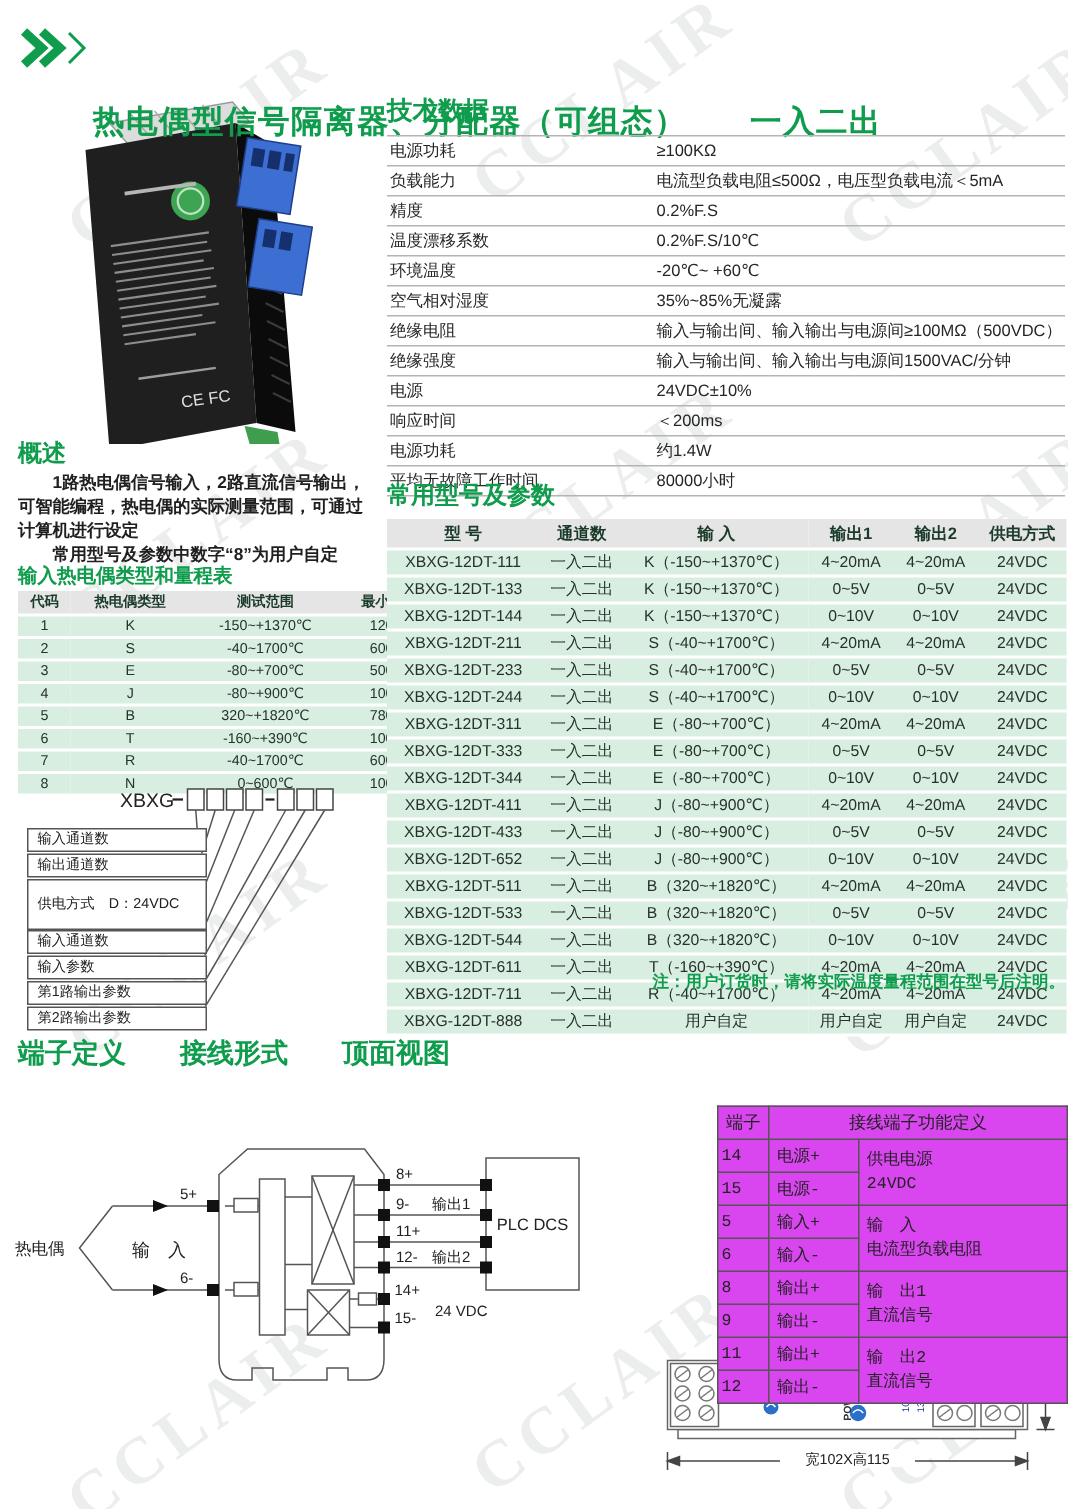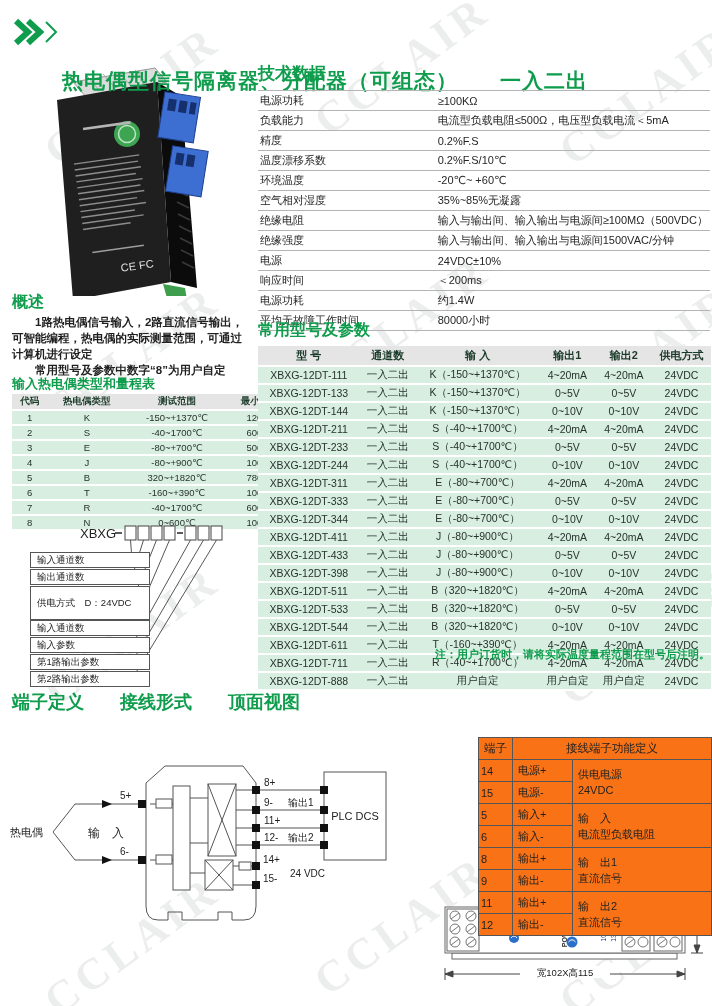--- a/index.html
+++ b/index.html
@@ -31,23 +31,23 @@
   .tctab td{font-size:9.5px;height:10.5px;}
   .note{position:absolute;left:258px;top:647px;width:452px;text-align:right;
         font-size:11px;font-weight:bold;color:#0f9d4d;z-index:2;}
   
   .overview-text{position:absolute;left:12px;top:314px;width:240px;font-size:11.5px;
         color:#1f1f1f;line-height:16px;z-index:2;font-weight:bold;}
   .overview-text p{margin:0;text-indent:2em;}
   
   #modelcode{position:absolute;left:4px;top:512px;width:256px;height:180px;z-index:2;}
   .mc-label{position:absolute;left:14px;width:112px;border:1px solid #555;background:#fff;
-        font-size:9.5px;color:#222;padding:1px 0 1px 6px;line-height:12px;white-space:nowrap;margin-left:12px;}
+        font-size:9.5px;color:#222;padding:1px 0 1px 6px;line-height:12px;white-space:nowrap;}
   
-  .ttable{position:absolute;left:478px;top:737px;border-collapse:collapse;background:#f97316;z-index:2;}
+  .ttable{position:absolute;left:478px;top:737px;border-collapse:collapse;background:#d946ef;z-index:2;font-family:Liberation Mono, monospace;}
   .ttable td{border:1px solid #555;font-size:11px;color:#222;padding:1px 5px;height:19px;white-space:nowrap;}
   .ttable td.num{width:30px;padding:1px 2px;}
   .ttable td.lbl{width:52px;}
   .ttable td.hdr{text-align:center;font-size:11.5px;}
   .ttable td.desc{width:136px;vertical-align:middle;}
   .ttable td.desc div{line-height:16px;}
   svg text{font-family:"Liberation Sans","DejaVu Sans",sans-serif;}
 </style>
 </head>
 <body>
@@ -378,21 +378,21 @@
         </tr>
         <tr>
           <td>XBXG-12DT-433</td>
           <td>一入二出</td>
           <td>J（-80~+900℃）</td>
           <td>0~5V</td>
           <td>0~5V</td>
           <td>24VDC</td>
         </tr>
         <tr>
-          <td>XBXG-12DT-398</td>
+          <td>XBXG-12DT-652</td>
           <td>一入二出</td>
           <td>J（-80~+900℃）</td>
           <td>0~10V</td>
           <td>0~10V</td>
           <td>24VDC</td>
         </tr>
         <tr>
           <td>XBXG-12DT-511</td>
           <td>一入二出</td>
           <td>B（320~+1820℃）</td>

